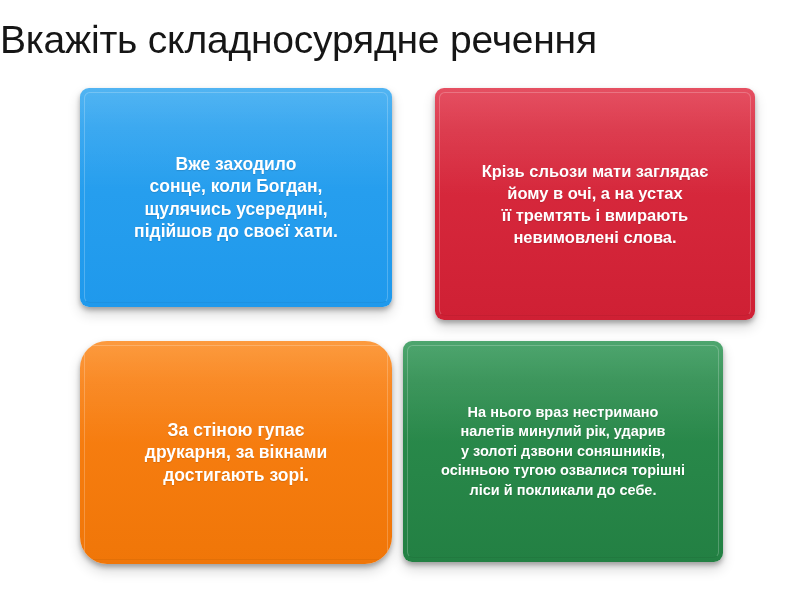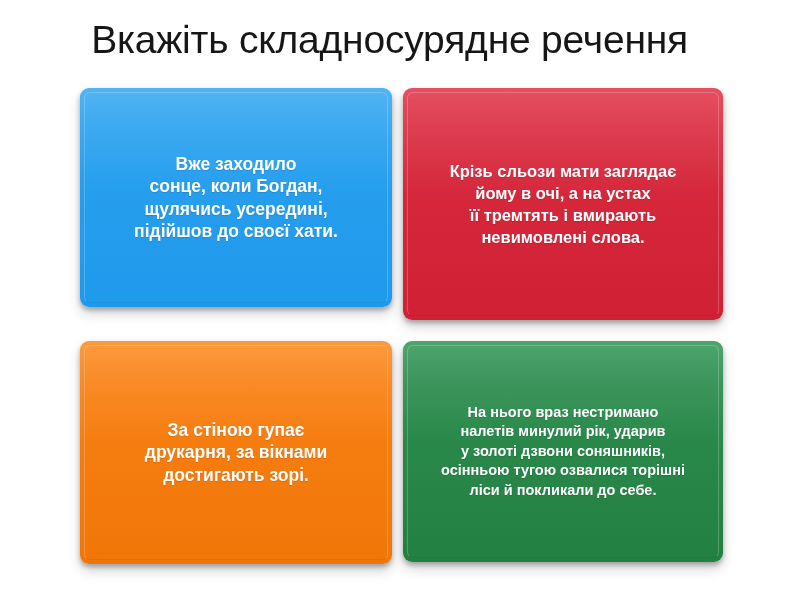--- a/index.html
+++ b/index.html
@@ -20,21 +20,21 @@
     height: 600px;
     background: #ffffff;
   }
 
   
   .title {
     position: absolute;
     left: 0;
     top: 16px;
     width: 688px;
-    text-align: right;
+    text-align: left;
     font-size: 39px;
     line-height: 48px;
     font-weight: 400;
     color: #161616;
     letter-spacing: -0.2px;
     white-space: nowrap;
     font-family: "Liberation Sans", sans-serif;
   }
 
   
@@ -78,22 +78,22 @@
     background: linear-gradient(to bottom, rgba(255,255,255,0.14), rgba(255,255,255,0));
     pointer-events: none;
   }
 
   .card-a { left: 0;     top: 0;   width: 312px; height: 219px; }
   .card-b { left: 323px; top: 0;   width: 320px; height: 232px; }
   .card-c { left: 0;     top: 253px; width: 312px; height: 223px; }
   .card-d { left: 323px; top: 253px; width: 320px; height: 221px; }
 
   .card-blue   { background: linear-gradient(to bottom, #35a8f0 0%, #2aa1ef 18%, #1f99ec 100%); }
-  .card-red    { background: linear-gradient(to bottom, #e13348 0%, #d92b3f 18%, #cf2034 100%); }
-  .card-orange { background: linear-gradient(to bottom, #fc8a1f 0%, #f98013 18%, #f07608 100%); }
+  .card-red    { background: linear-gradient(to bottom, #e13348 0%, #d92b3f 18%, #cf2034 100%); margin-left: 32px; }
+  .card-orange { background: linear-gradient(to bottom, #fc8a1f 0%, #f98013 18%, #f07608 100%); border-radius: 27px; }
   .card-green  { background: linear-gradient(to bottom, #319757 0%, #2b8c4d 18%, #238043 100%); }
 
   .card-text {
     position: absolute;
     left: 12px;
     right: 12px;
     top: 50%;
     transform: translateY(-50%);
     text-align: center;
     color: #ffffff;

